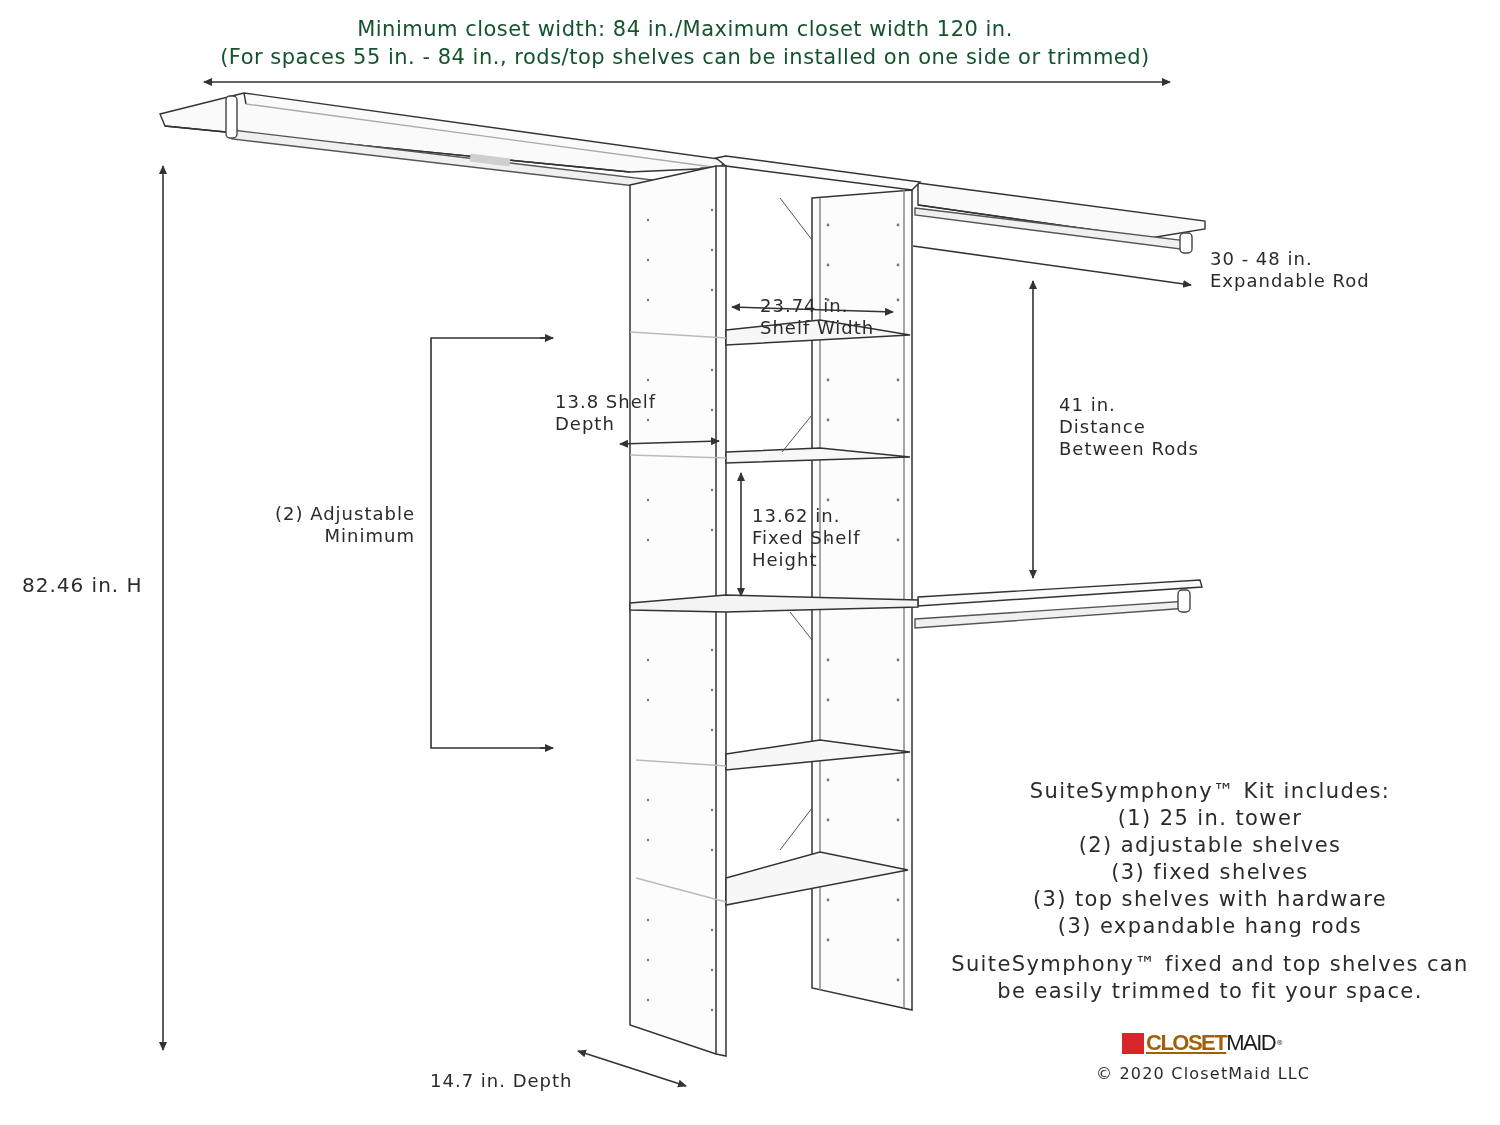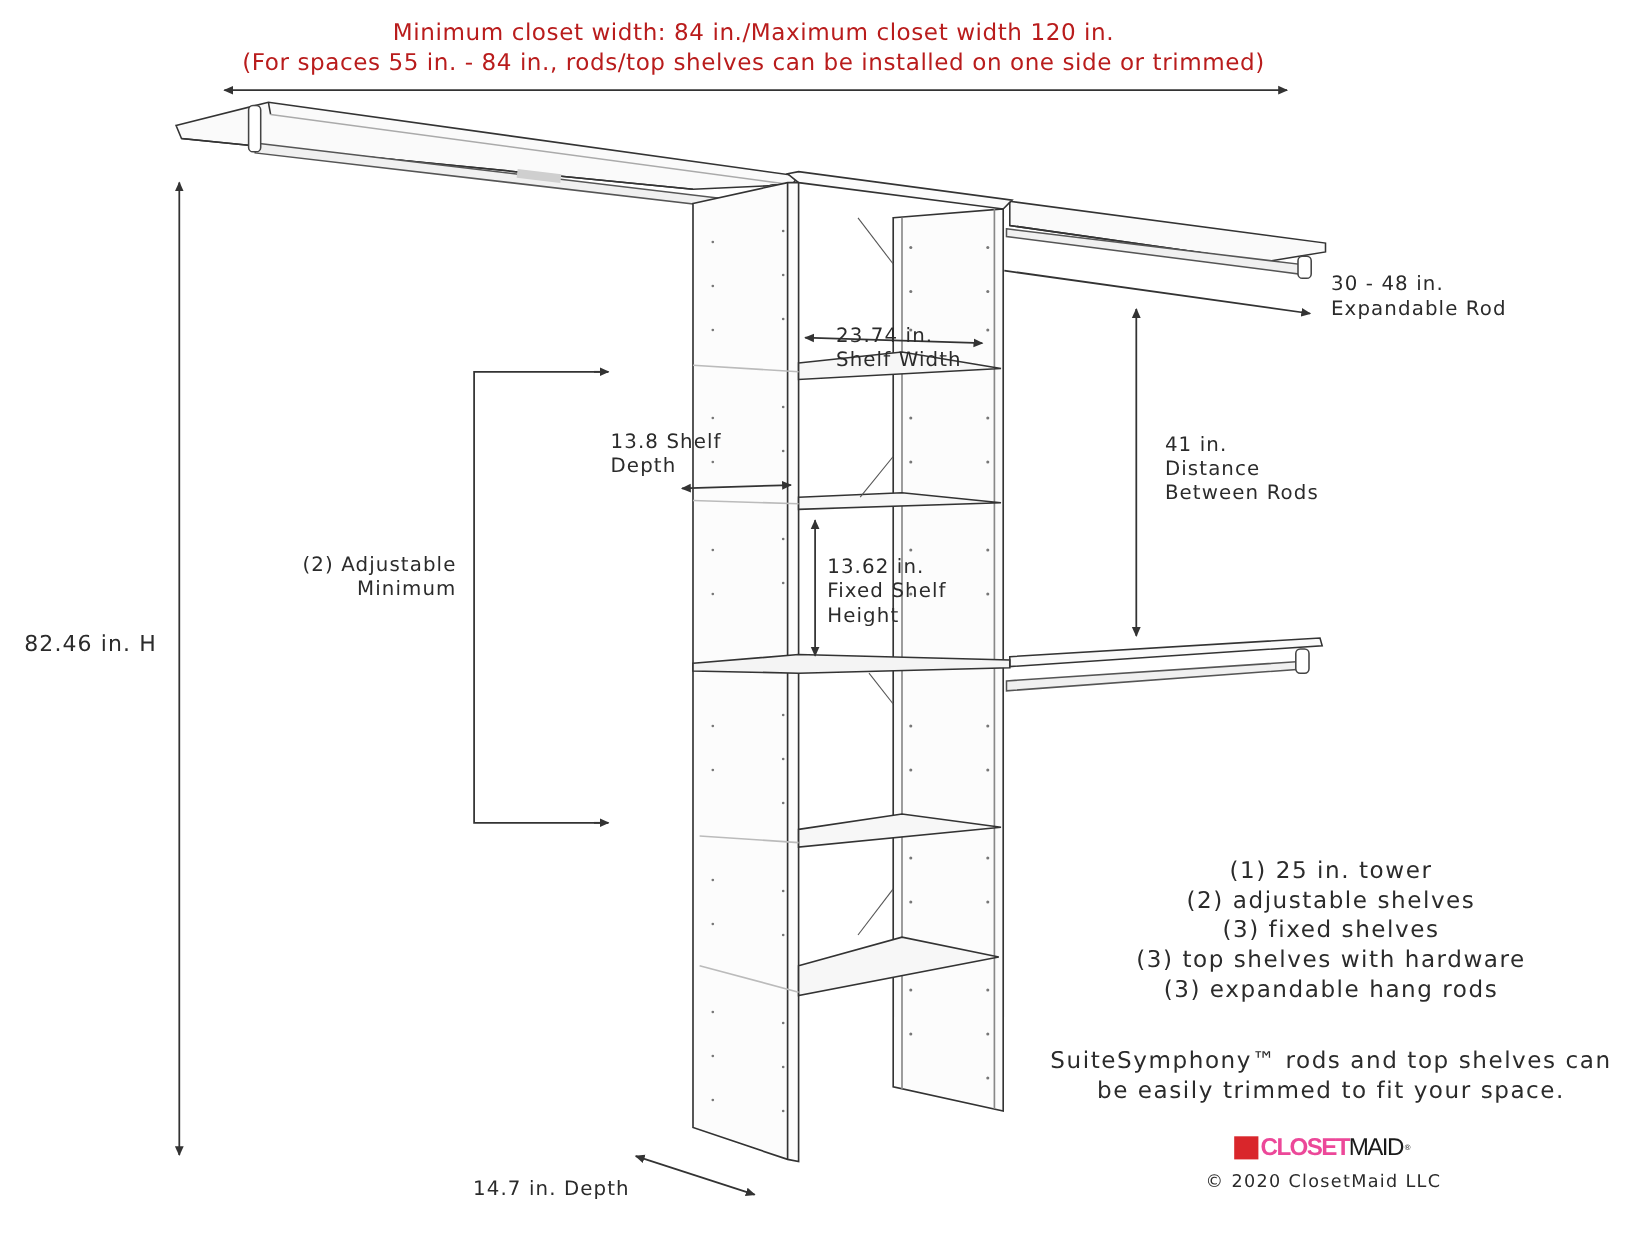--- a/index.html
+++ b/index.html
@@ -1,26 +1,26 @@
 <!DOCTYPE html>
 <html><head>
 <meta charset="utf-8">
 <style>
   html, body { margin:0; padding:0; background:#ffffff; }
   body { width:1500px; height:1125px; position:relative; overflow:hidden;
          font-family:"DejaVu Sans", sans-serif; color:#2a2a2a; }
   svg.art { position:absolute; left:0; top:0; }
   .lbl { position:absolute; font-size:18px; line-height:22px; letter-spacing:1px; color:#2b2b2b; white-space:nowrap; }
-  .hdr { position:absolute; left:0; width:1370px; text-align:center; font-size:21px; letter-spacing:0.5px; color:#b91c1c; white-space:nowrap; }
+  .hdr { position:absolute; left:0; width:1370px; text-align:center; font-size:21px; letter-spacing:0.5px; color:#14532d; white-space:nowrap; }
   .kit { position:absolute; left:950px; width:520px; text-align:center; font-size:21px; line-height:27px; letter-spacing:1.4px; color:#2b2b2b; }
   .kit div { white-space:nowrap; }
   .right { text-align:right; }
   .logo { position:absolute; left:1122px; top:1032px; height:22px; display:flex; align-items:center; }
   .logo .sq { width:22px; height:21px; background:#d9262b; margin-right:2px; }
-  .logo .w1 { font-family:"Liberation Sans", sans-serif; font-weight:bold; font-size:22px; letter-spacing:-1.5px; color:#ec4899; }
+  .logo .w1 { font-family:"Liberation Sans", sans-serif; font-weight:bold; font-size:22px; letter-spacing:-1.5px; color:#a16207;text-decoration:underline; }
   .logo .w2 { font-family:"Liberation Sans", sans-serif; font-size:22px; letter-spacing:-1.5px; color:#1a1a1a; }
   .logo .reg { font-size:7px; vertical-align:top; margin-left:1px; }
   .copy { position:absolute; left:1096px; top:1064px; font-size:16px; letter-spacing:1.2px; color:#2b2b2b; }
 </style>
 </head>
 <body>
 
 <svg class="art" width="1500" height="1125" viewBox="0 0 1500 1125">
   <defs>
     <marker id="ah" markerWidth="10" markerHeight="10" refX="8" refY="5" orient="auto-start-reverse" markerUnits="userSpaceOnUse">
@@ -206,28 +206,29 @@
 
 <div class="lbl" style="left:1059px; top:394px;">
   <div>41 in.</div>
   <div>Distance</div>
   <div>Between Rods</div>
 </div>
 
 <div class="lbl" style="left:430px; top:1070px; font-size:18px;">14.7 in. Depth</div>
 
 <div class="kit" style="top:778px;">
+  <div>SuiteSymphony™ Kit includes:</div>
   <div>(1) 25 in. tower</div>
   <div>(2) adjustable shelves</div>
   <div>(3) fixed shelves</div>
   <div>(3) top shelves with hardware</div>
   <div>(3) expandable hang rods</div>
 </div>
 <div class="kit" style="top:951px;">
-  <div>SuiteSymphony™ rods and top shelves can</div>
+  <div>SuiteSymphony™ fixed and top shelves can</div>
   <div>be easily trimmed to fit your space.</div>
 </div>
 
 <div class="logo">
   <span class="sq"></span>
   <span class="w1">CLOSET</span>
   <span class="w2">MAID</span>
   <span class="reg">®</span>
 </div>
 <div class="copy">© 2020 ClosetMaid LLC</div>

